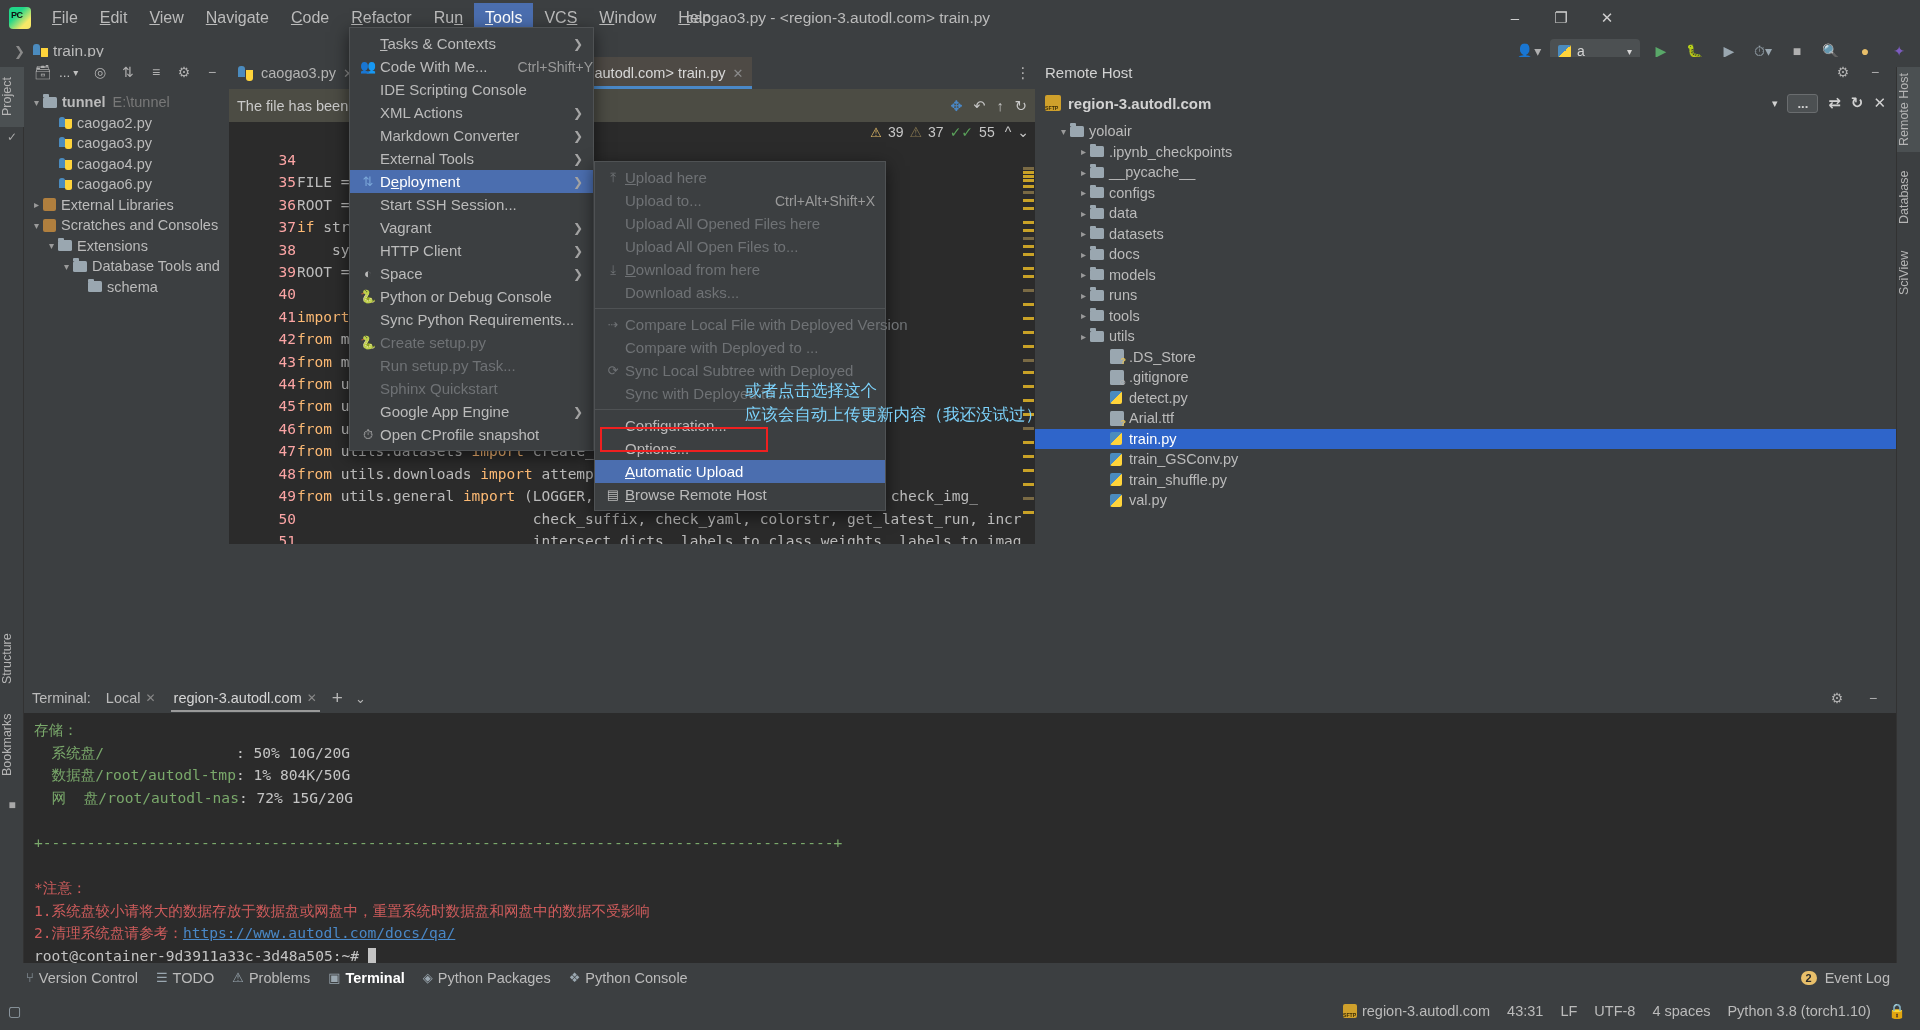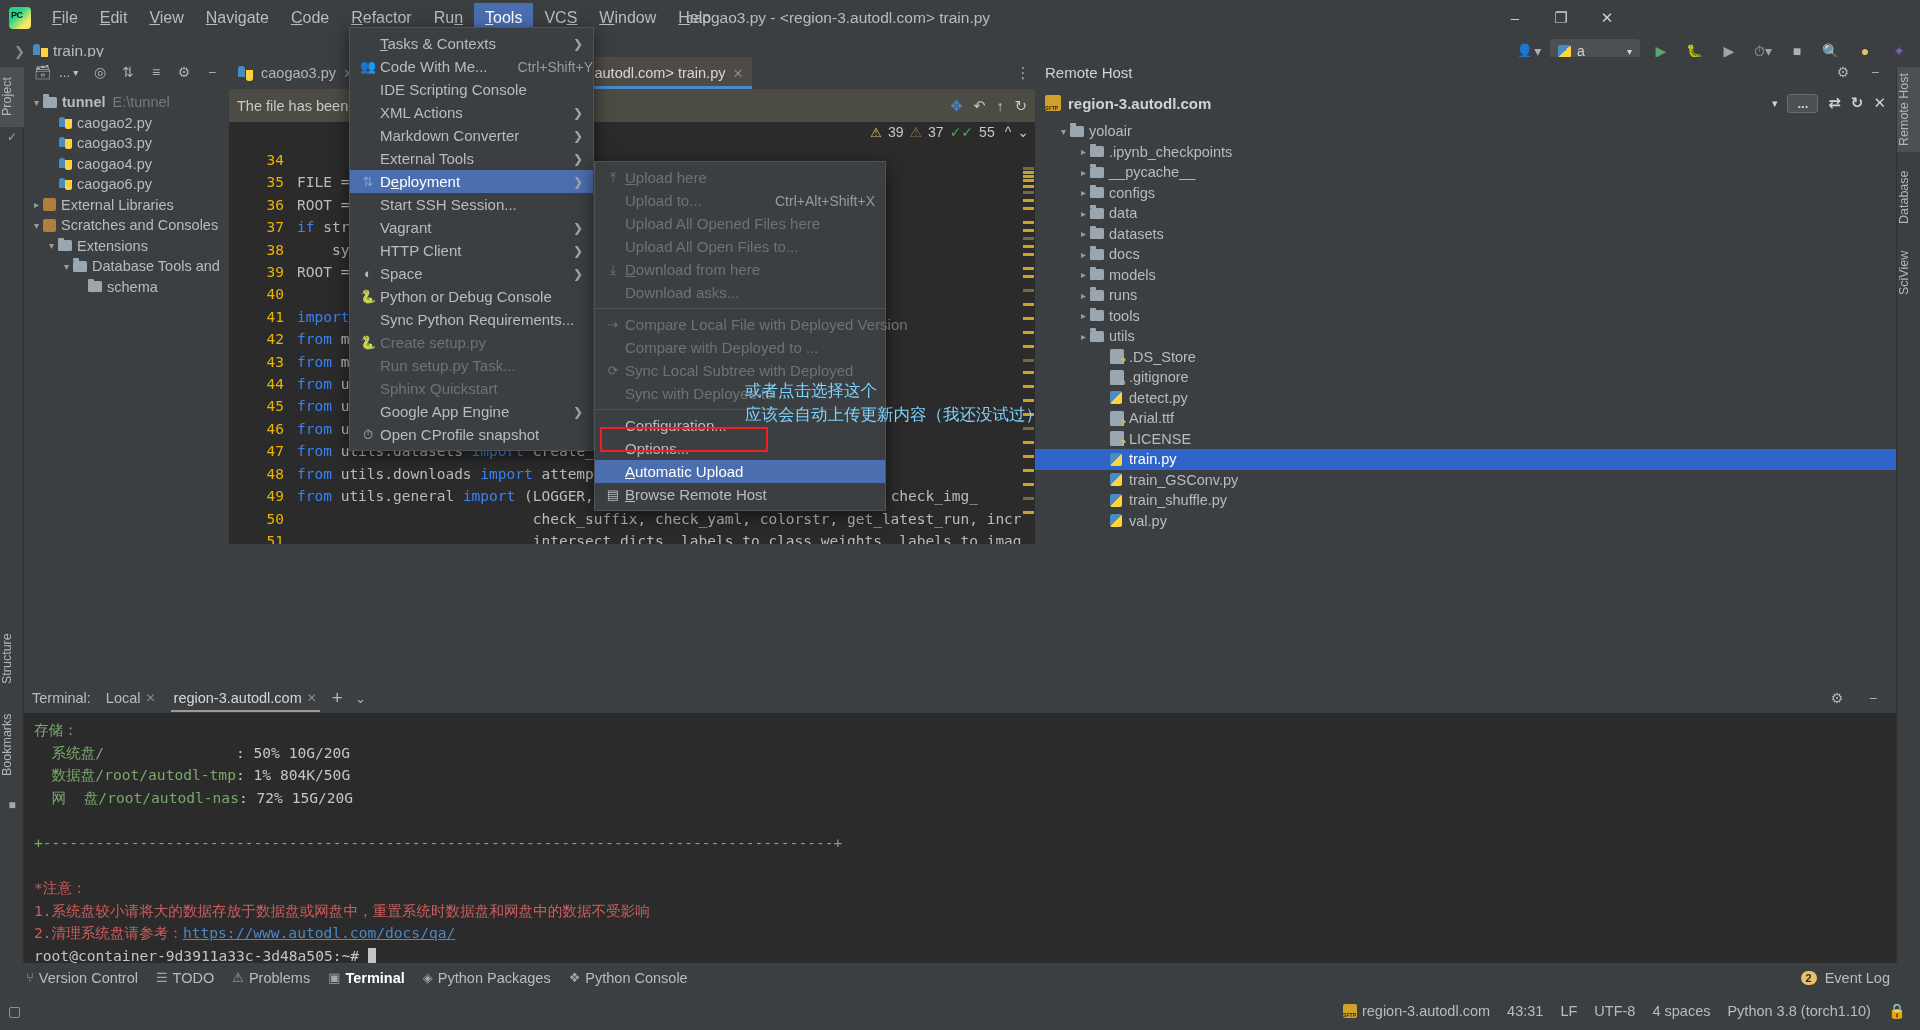--- a/index.html
+++ b/index.html
@@ -169,25 +169,25 @@
     display: flex; align-items: center; gap: 6px; font-size: 14px; color: #c6c6c6;
   }
   .warn-ic { color: #e8bf6a; font-size: 13px; }
   .code {
     position: absolute; left: 0; top: 92px; width: 806px; height: 395px;
     background: #2b2b2b; overflow: hidden;
     font-family: "DejaVu Sans Mono", "Liberation Mono", monospace;
     font-size: 14.5px; line-height: 22.4px;
   }
   .gutter {
-    position: absolute; left: 4px; top: 0; width: 60px; height: 100%;
-    color: #eab308; text-align: right; padding-right: 9px;
+    position: absolute; left: 16px; top: 0; width: 60px; height: 100%;
+    color: #fca5a5; text-align: right; padding-right: 9px;
   }
   .codelines { position: absolute; left: 68px; top: 0; white-space: pre; }
-  .kw { color: #3b82f6; }
+  .kw { color: #fdba74; }
   .marker-bar {
     position: absolute; right: 0; top: 92px; width: 13px; height: 395px; background: #2b2b2b;
   }
   .mk { position: absolute; right: 1px; width: 11px; height: 3px; }
 
   
   .remote {
     position: absolute; left: 1035px; top: 57px; width: 861px; height: 626px;
     background: #3c3f41;
   }
@@ -623,25 +623,20 @@
         <div class="rrow" style="padding-left: 62px;">
           <span class="tchev"></span>
           <span class="rfile py"></span>
           <span>detect.py</span>
         </div>
         <div class="rrow" style="padding-left: 62px;">
           <span class="tchev"></span>
           <span class="rfile"></span>
           <span>Arial.ttf</span>
         </div>
-        <div class="rrow" style="padding-left: 62px;">
-          <span class="tchev"></span>
-          <span class="rfile"></span>
-          <span>LICENSE</span>
-        </div>
         <div class="rrow sel" style="padding-left: 62px;">
           <span class="tchev"></span>
           <span class="rfile py"></span>
           <span>train.py</span>
         </div>
         <div class="rrow" style="padding-left: 62px;">
           <span class="tchev"></span>
           <span class="rfile py"></span>
           <span>train_GSConv.py</span>
         </div>

